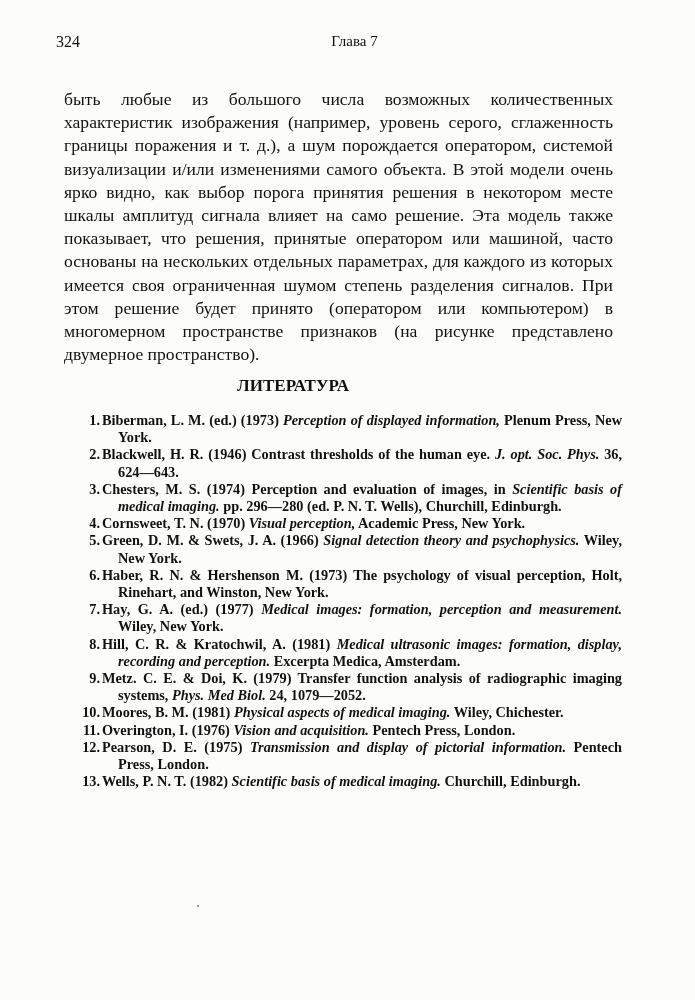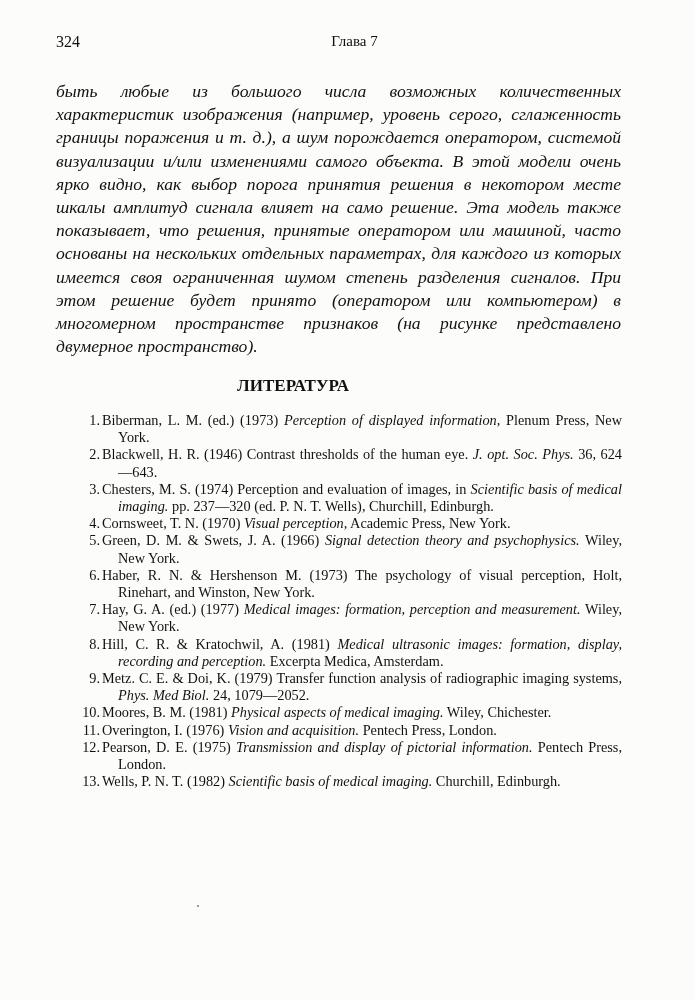--- a/index.html
+++ b/index.html
@@ -7,51 +7,51 @@
     width: 695px; height: 1000px; background: #fcfdfb;
     font-family: "Liberation Serif", "DejaVu Serif", serif; color: #111;
     position: relative; overflow: hidden;
   }
   .page-number { position: absolute; left: 56px; top: 33px; font-size: 16px; }
   .running-head { position: absolute; left: 0; width: 695px; top: 33px; text-align: center; font-size: 15px; padding-left: 14px; box-sizing: border-box; }
   .body-text {
     position: absolute; left: 56px; top: 80px; width: 565px;
     font-size: 17.6px; line-height: 23.2px; text-align: justify;
   }
-  .body-text p { margin: 0; font-style: italic; }
+  .body-text p { margin: 8px; }
   .section-title {
     position: absolute; left: 0; width: 576px; top: 376px; text-align: center;
     font-weight: bold; font-size: 17px; padding-left: 10px; box-sizing: border-box;
   }
   .refs {
     position: absolute; left: 76px; top: 412px; width: 546px;
     font-size: 14.3px; line-height: 17.2px; margin: 0; padding: 0; list-style: none;
   }
-  .ref { position: relative; padding-left: 42px; text-indent: -16px; text-align: justify; margin-bottom: 0; }
+  .ref { position: relative; padding-left: 42px; text-indent: -16px; text-align: justify; margin-bottom: 0; font-weight: bold; }
   .ref .num { display: inline-block; width: 0; position: relative; left: -26px; white-space: nowrap; text-indent: 0; }
   .ref .num-inner { display: inline-block; width: 24px; text-align: right; }
   i { font-style: italic; }
   .dot { position: absolute; left: 197px; top: 905px; width: 2px; height: 2px; background: #999; }
 </style>
 </head>
 <body>
 
 <div class="page-number">324</div>
 <div class="running-head">Глава 7</div>
 
 <div class="body-text">
   <p>быть любые из большого числа возможных количественных характеристик изображения (например, уровень серого, сглаженность границы поражения и т. д.), а шум порождается оператором, системой визуализации и/или изменениями самого объекта. В этой модели очень ярко видно, как выбор порога принятия решения в некотором месте шкалы амплитуд сигнала влияет на само решение. Эта модель также показывает, что решения, принятые оператором или машиной, часто основаны на нескольких отдельных параметрах, для каждого из которых имеется своя ограниченная шумом степень разделения сигналов. При этом решение будет принято (оператором или компьютером) в многомерном пространстве признаков (на рисунке представлено двумерное пространство).</p>
 </div>
 
 <div class="section-title">ЛИТЕРАТУРА</div>
 
 <ol class="refs">
   <li class="ref"><span class="num"><span class="num-inner">1.</span></span><span>Biberman, L. M. (ed.) (1973) </span><i>Perception of displayed information,</i><span> Plenum Press, New York.</span></li>
   <li class="ref"><span class="num"><span class="num-inner">2.</span></span><span>Blackwell, H. R. (1946) Contrast thresholds of the human eye. </span><i>J. opt. Soc. Phys.</i><span> 36, 624—643.</span></li>
-  <li class="ref"><span class="num"><span class="num-inner">3.</span></span><span>Chesters, M. S. (1974) Perception and evaluation of images, in </span><i>Scientific basis of medical imaging.</i><span> pp. 237—320 (ed. P. N. T. Wells), Churchill, Edinburgh.</span></li>
+  <li class="ref"><span class="num"><span class="num-inner">3.</span></span><span>Chesters, M. S. (1974) Perception and evaluation of images, in </span><i>Scientific basis of medical imaging.</i><span> pp. 296—280 (ed. P. N. T. Wells), Churchill, Edinburgh.</span></li>
   <li class="ref"><span class="num"><span class="num-inner">4.</span></span><span>Cornsweet, T. N. (1970) </span><i>Visual perception,</i><span> Academic Press, New York.</span></li>
   <li class="ref"><span class="num"><span class="num-inner">5.</span></span><span>Green, D. M. &amp; Swets, J. A. (1966) </span><i>Signal detection theory and psychophysics.</i><span> Wiley, New York.</span></li>
   <li class="ref"><span class="num"><span class="num-inner">6.</span></span><span>Haber, R. N. &amp; Hershenson M. (1973) The psychology of visual perception, Holt, Rinehart, and Winston, New York.</span><i></i><span></span></li>
   <li class="ref"><span class="num"><span class="num-inner">7.</span></span><span>Hay, G. A. (ed.) (1977) </span><i>Medical images: formation, perception and measurement.</i><span> Wiley, New York.</span></li>
   <li class="ref"><span class="num"><span class="num-inner">8.</span></span><span>Hill, C. R. &amp; Kratochwil, A. (1981) </span><i>Medical ultrasonic images: formation, display, recording and perception.</i><span> Excerpta Medica, Amsterdam.</span></li>
   <li class="ref"><span class="num"><span class="num-inner">9.</span></span><span>Metz. C. E. &amp; Doi, K. (1979) Transfer function analysis of radiographic imaging systems, </span><i>Phys. Med Biol.</i><span> 24, 1079—2052.</span></li>
   <li class="ref"><span class="num"><span class="num-inner">10.</span></span><span>Moores, B. M. (1981) </span><i>Physical aspects of medical imaging.</i><span> Wiley, Chichester.</span></li>
   <li class="ref"><span class="num"><span class="num-inner">11.</span></span><span>Overington, I. (1976) </span><i>Vision and acquisition.</i><span> Pentech Press, London.</span></li>
   <li class="ref"><span class="num"><span class="num-inner">12.</span></span><span>Pearson, D. E. (1975) </span><i>Transmission and display of pictorial information.</i><span> Pentech Press, London.</span></li>
   <li class="ref"><span class="num"><span class="num-inner">13.</span></span><span>Wells, P. N. T. (1982) </span><i>Scientific basis of medical imaging.</i><span> Churchill, Edinburgh.</span></li>

